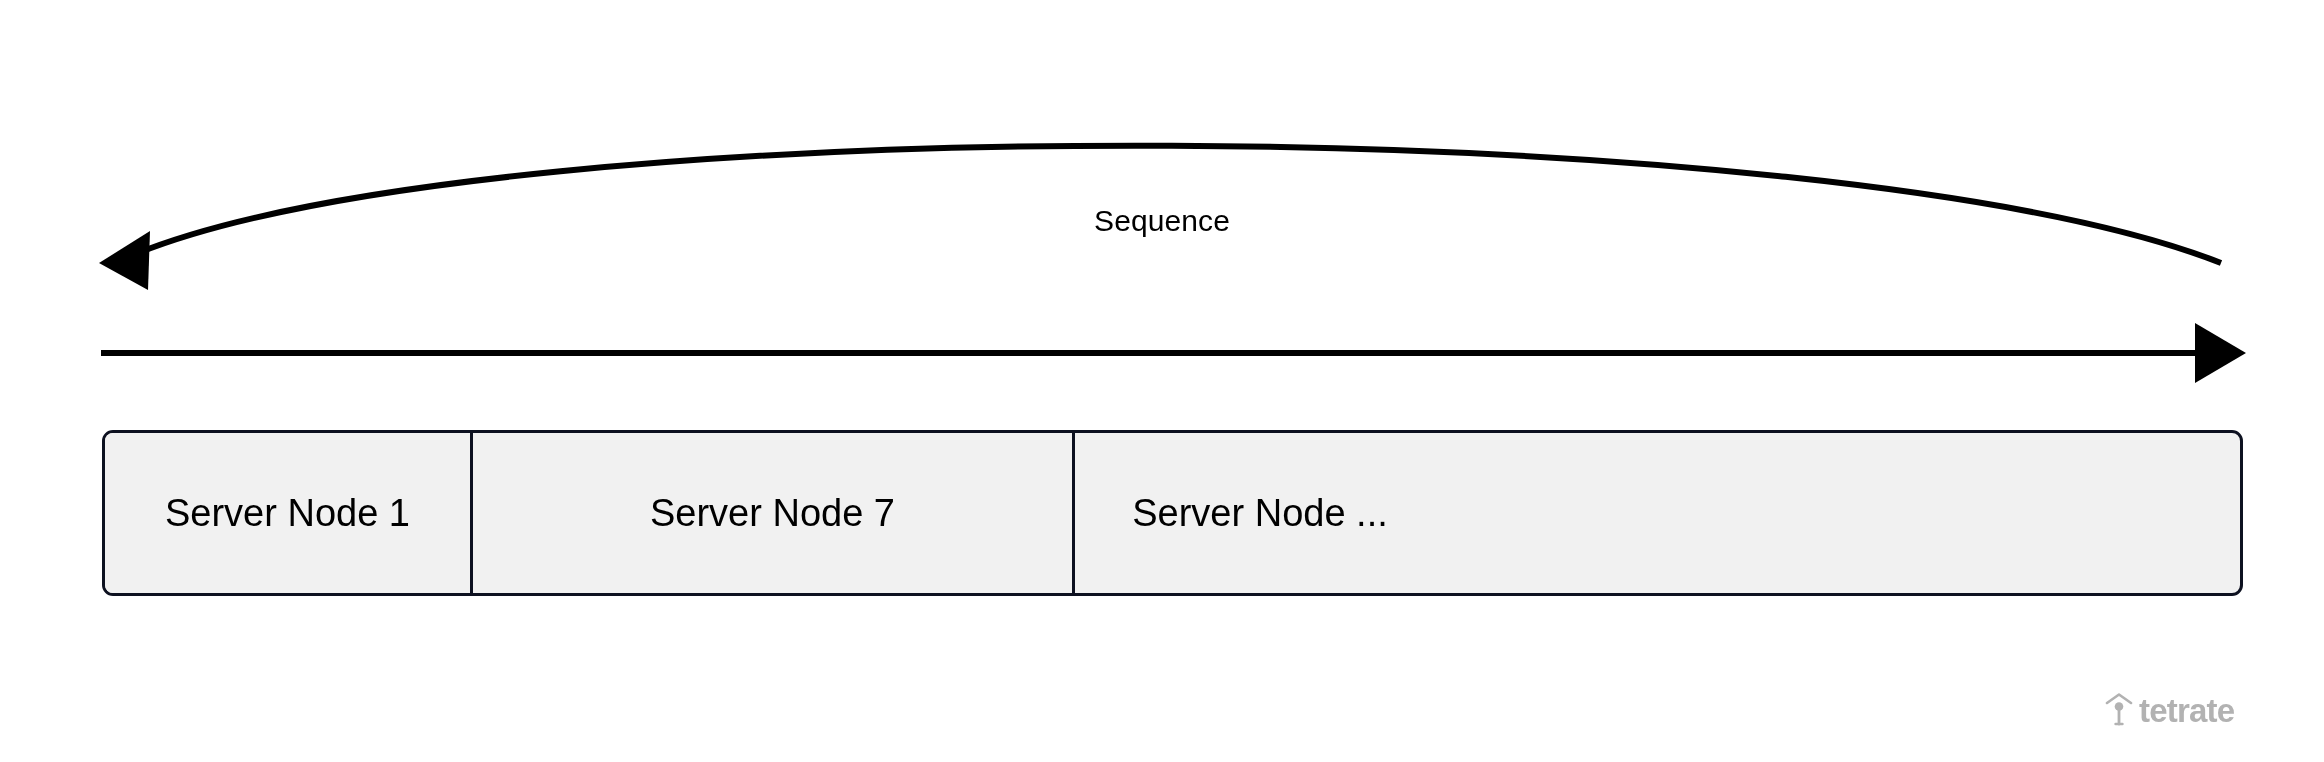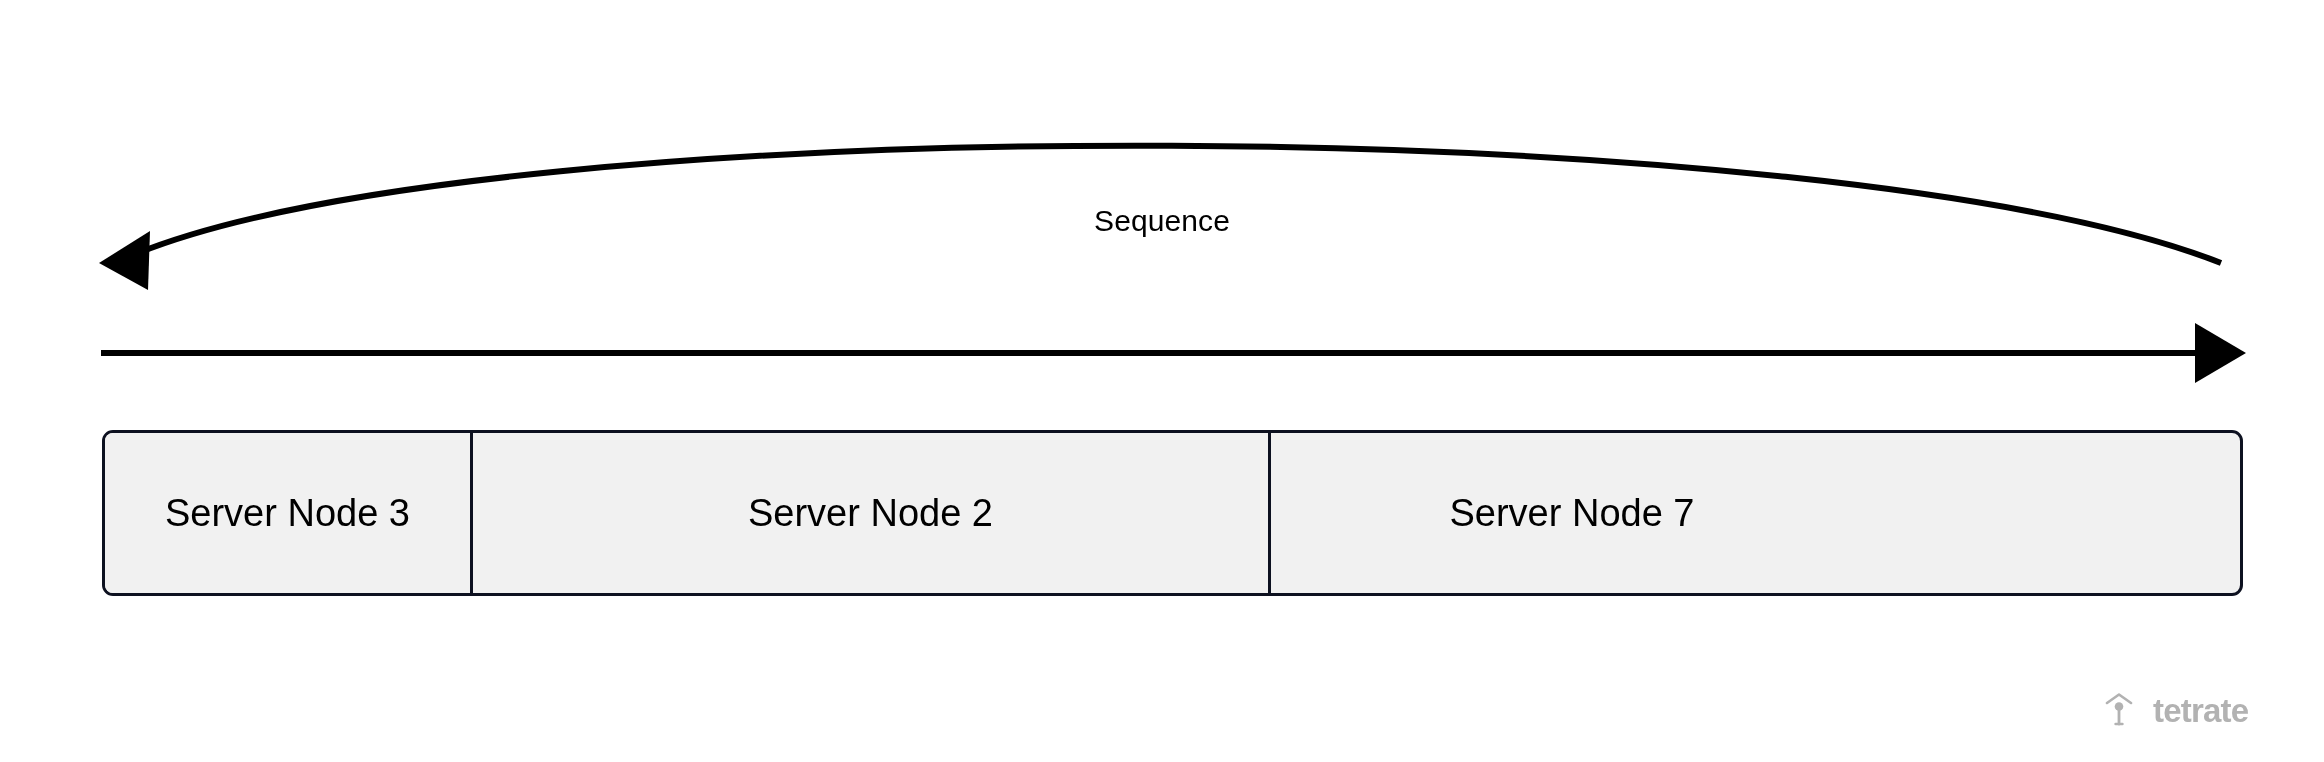--- a/index.html
+++ b/index.html
@@ -73,21 +73,21 @@
   }
 
   
   #tetrate-logo {
     position: absolute;
     left: 2104px;
     top: 686px;
     height: 48px;
     display: flex;
     align-items: center;
-    gap: 19px;
+    gap: 5px;
     color: #b2b2b2;
   }
   #tetrate-mark {
     display: block;
     width: 30px;
     height: 34px;
   }
   #tetrate-wordmark {
     font-size: 33px;
     font-weight: bold;
@@ -111,27 +111,27 @@
     <g>
       <line x1="101" y1="353" x2="2208" y2="353" stroke="#000000" stroke-width="6" stroke-linecap="butt"></line>
       <polygon points="2246,353 2195,323 2195,383" fill="#000000"></polygon>
     </g>
   </svg>
 
   <div id="sequence-label">Sequence</div>
 
   <div id="node-strip">
     <div class="node-cell" style="width:368px">
-      <span>Server Node 3</span>
-    </div>
-    <div class="node-cell" style="width:798px">
-      <span>Server Node 2</span>
+      <span>Server Node 1</span>
     </div>
     <div class="node-cell" style="width:602px">
       <span>Server Node 7</span>
+    </div>
+    <div class="node-cell" style="width:370px">
+      <span>Server Node ...</span>
     </div>
   </div>
 
   <div id="tetrate-logo">
     <svg id="tetrate-mark" viewBox="0 0 30 34" xmlns="http://www.w3.org/2000/svg">
       <path d="M3 10 L15 1.5 L27 10" fill="none" stroke="#b2b2b2" stroke-width="2.6" stroke-linecap="round" stroke-linejoin="round"></path>
       <circle cx="15" cy="13.5" r="4.3" fill="#b2b2b2"></circle>
       <path d="M15 17 L15 31" fill="none" stroke="#b2b2b2" stroke-width="2.8" stroke-linecap="round"></path>
       <path d="M11.6 31 L18.4 31" fill="none" stroke="#b2b2b2" stroke-width="2.6" stroke-linecap="round"></path>
     </svg>

